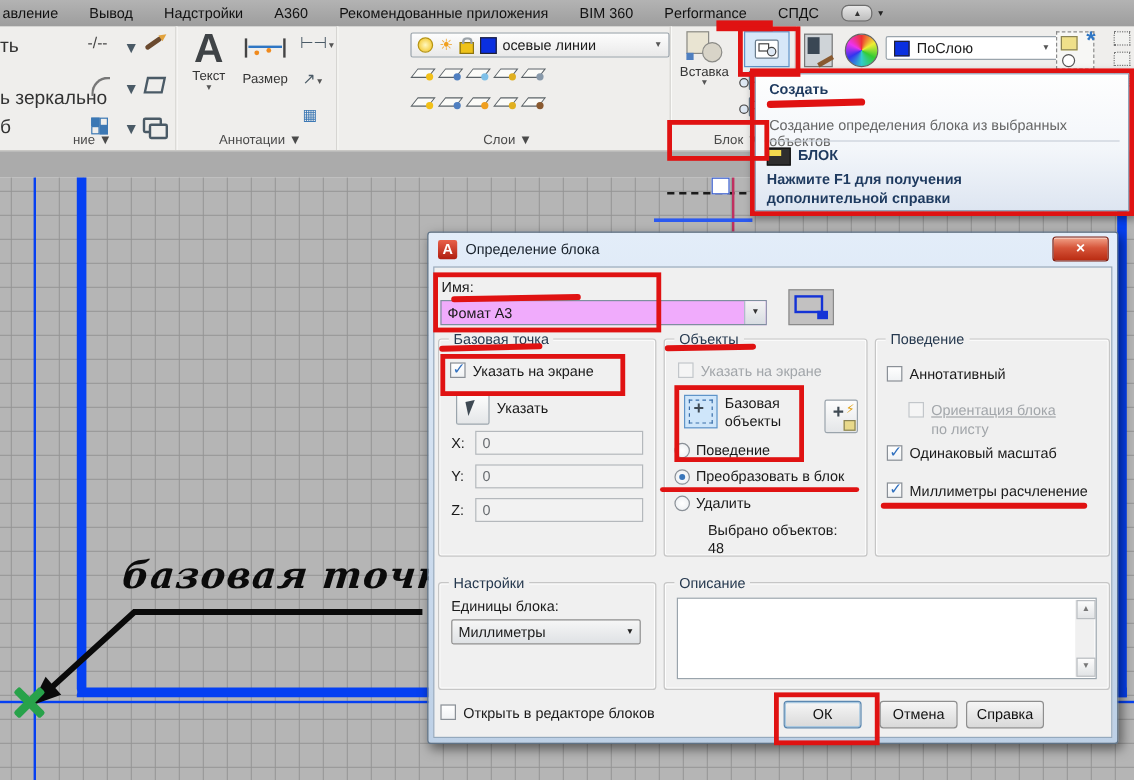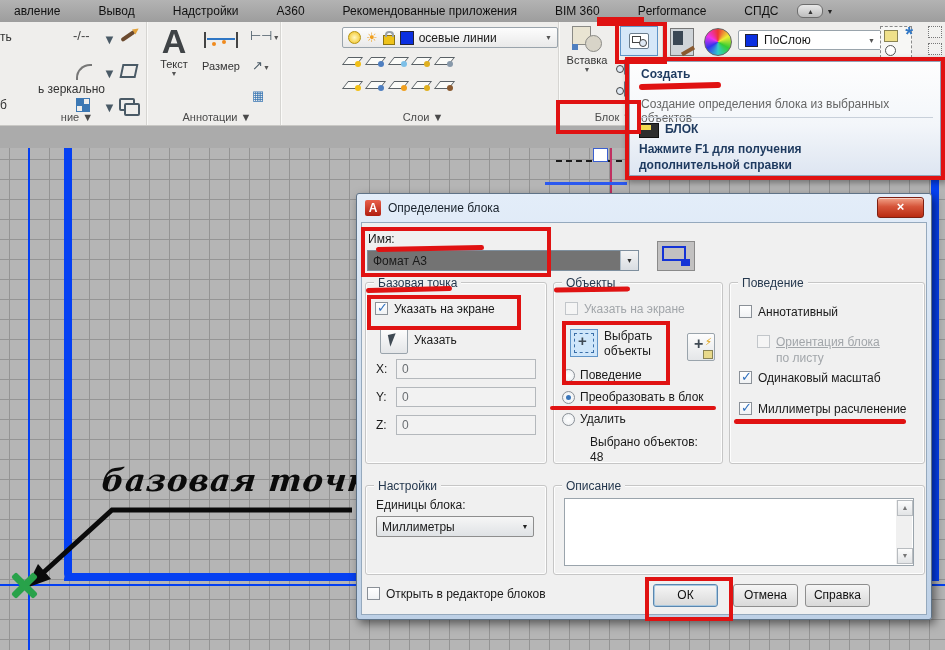--- a/index.html
+++ b/index.html
@@ -4,35 +4,35 @@
 <style>
   html,body{margin:0;padding:0;}
   body{width:945px;height:650px;position:relative;overflow:hidden;
        font-family:"Liberation Sans","DejaVu Sans",sans-serif;font-size:12px;color:#1a1a1a;
        background:#b4b4b4;}
   .abs{position:absolute;}
 
   
   #menubar{left:0;top:0;width:945px;height:22px;background:linear-gradient(#b3b3b3,#9d9d9d);
            display:flex;align-items:center;}
-  #menubar .tab{padding:0 13px;color:#111;white-space:nowrap;margin-left:12px;}
+  #menubar .tab{padding:0 13px;color:#111;white-space:nowrap;}
   #menubar .tab:first-child{padding-left:2px;}
   .collapse-pill{width:24px;height:12px;border:1px solid #6d6d6d;border-radius:6px;
                  background:linear-gradient(#e8e8e8,#bdbdbd);display:flex;align-items:center;justify-content:center;
                  font-size:7px;color:#333;margin-left:6px;}
   .collapse-caret{font-size:7px;color:#222;margin-left:3px;}
 
   
   #ribbon{left:0;top:22px;width:945px;height:103px;background:#efeeec;border-bottom:1px solid #c9c8c5;}
   .panel{position:absolute;top:0;height:103px;border-right:1px solid #d6d5d2;box-shadow:1px 0 0 #fafaf8;}
   .panel-label{position:absolute;left:0;right:0;bottom:2px;text-align:center;font-size:11px;color:#4a4a4a;margin-left:8px;}
   .big-btn{position:absolute;text-align:center;font-size:11px;color:#333;}
   .dd{font-size:7px;color:#555;}
   
-  .trunc{position:absolute;left:0;font-size:12px;color:#333;white-space:nowrap;text-align:center;}
+  .trunc{position:absolute;left:0;font-size:16px;color:#333;white-space:nowrap;text-align:center;}
   .mini{position:absolute;font-size:13px;color:#4a5a66;}
   .qcircle{position:absolute;width:14px;height:14px;border-top:2px solid #777;border-left:2px solid #777;border-top-left-radius:14px;}
   .grid4{position:absolute;width:14px;height:14px;}
   .grid4 i{position:absolute;width:5px;height:5px;border:1px solid #3c78b4;}
   .grid4 i.f{background:#3c78b4;}
   .pencil{position:absolute;width:16px;height:4px;background:#6b4a2f;transform:rotate(-35deg);border-radius:2px;}
   .pencil::after{content:"";position:absolute;right:-5px;top:-1px;border-left:6px solid #e2a23c;border-top:3px solid transparent;border-bottom:3px solid transparent;}
   .cube{position:absolute;width:12px;height:10px;border:2px solid #4a5a66;transform:skewX(-12deg);}
   .offset2{position:absolute;width:12px;height:9px;border:2px solid #4a5a66;border-radius:2px;}
   .offset2::after{content:"";position:absolute;left:3px;top:3px;width:12px;height:9px;border:2px solid #4a5a66;border-radius:2px;background:#efeeec;}
@@ -119,21 +119,21 @@
   .appico{position:absolute;left:8px;top:6px;width:16px;height:16px;border-radius:2px;
           background:linear-gradient(#e8604a,#b01e10);color:#fff;font-weight:bold;font-size:12px;
           text-align:center;line-height:16px;}
   .dlg-title{position:absolute;left:31px;top:7px;color:#17202a;}
   .closebtn{position:absolute;right:7px;top:3px;width:45px;height:19px;border:1px solid #7e2012;border-radius:3px;
             background:linear-gradient(#f2a389,#d6553a 45%,#b92b12);color:#fff;text-align:center;
             font-weight:bold;font-size:13px;line-height:18px;box-shadow:inset 0 1px 0 rgba(255,255,255,.5);}
   #dlg-body{position:absolute;left:4px;top:28px;right:4px;bottom:4px;background:#f0f0f0;border:1px solid #95a9bd;}
 
   .lbl{position:absolute;color:#1a1a1a;}
-  .combo{position:absolute;background:#737373;border:1px solid #7e8f9e;display:flex;align-items:center;box-sizing:border-box;}
+  .combo{position:absolute;background:#f0abfc;border:1px solid #7e8f9e;display:flex;align-items:center;box-sizing:border-box;}
   .combo .val{flex:1;padding-left:5px;}
   .combo .arrow{width:17px;align-self:stretch;border-left:1px solid #aebdc9;background:linear-gradient(#f4f4f4,#d8dde2);
                 display:flex;align-items:center;justify-content:center;font-size:7px;color:#333;}
   .preview{position:absolute;left:295px;top:18px;width:36px;height:28px;background:#c2c1c1;border:1px solid #8a8a8a;}
   .preview::before{content:"";position:absolute;left:4px;top:4px;right:8px;bottom:9px;border:2px solid #1433d6;}
   .preview::after{content:"";position:absolute;right:4px;bottom:4px;width:9px;height:7px;background:#1433d6;}
 
   .group{position:absolute;border:1px solid #c6c6c6;border-radius:3px;box-shadow:inset 0 0 0 1px #fdfdfd;}
   .gtitle{position:absolute;left:8px;top:-7px;background:#f0f0f0;padding:0 4px;color:#25384e;}
 
@@ -200,21 +200,21 @@
   <span class="tab">Performance</span>
   <span class="tab">СПДС</span>
   <span class="collapse-pill">▲</span>
   <span class="collapse-caret">▼</span>
 </div>
 
 <div id="ribbon" class="abs">
 
   <div class="panel" style="left:0;width:146px;">
     <span class="trunc" style="top:8px;">ть</span>
-    <span class="trunc" style="top:60px;margin-left:38px;">ь зеркально</span>
+    <span class="trunc" style="top:52px;">ь зеркально</span>
     <span class="trunc" style="top:76px;">б</span>
     <span class="mini" style="left:73px;top:6px;color:#444;">-/--</span>
       <span class="mini dd" style="left:103px;top:10px;">▼</span>
     <div class="qcircle" style="left:76px;top:42px;"></div>
       <span class="mini dd" style="left:103px;top:44px;">▼</span>
     <div class="grid4" style="left:76px;top:76px;">
       <i class="f" style="left:0;top:0;"></i>
         <i style="right:0;top:0;"></i>
         <i style="left:0;bottom:0;"></i>
         <i class="f" style="right:0;bottom:0;"></i>
@@ -390,21 +390,21 @@
       <div class="field" style="left:30px;top:132px;width:140px;">0</div>
     </div>
 
     <div class="group" style="left:191px;top:59px;width:168px;height:180px;">
       <span class="gtitle">Объекты</span>
       <div class="scrib" style="left:0px;top:4px;width:76px;height:5px;transform:rotate(-1deg);"></div>
       <span class="cb dis" style="left:11px;top:19px;"></span>
       <span class="lbl dislbl" style="left:30px;top:19px;">Указать на экране</span>
       <div class="redbox" style="left:8px;top:38px;width:100px;height:56px;"></div>
       <div class="selbtn" style="left:16px;top:46px;"></div>
-      <span class="lbl" style="left:50px;top:46px;">Выбрать</span>
+      <span class="lbl" style="left:50px;top:46px;">Базовая</span>
       <span class="lbl" style="left:50px;top:61px;">объекты</span>
       <div class="qselbtn" style="left:133px;top:50px;">
           <span class="z">⚡</span>
           <span class="g"></span>
         </div>
       <span class="rb" style="left:8px;top:86px;"></span>
       <span class="lbl" style="left:26px;top:85px;">Поведение</span>
       <span class="rb on" style="left:8px;top:108px;"></span>
       <span class="lbl" style="left:26px;top:107px;">Преобразовать в блок</span>
       <div class="scrib" style="left:-4px;top:123px;width:166px;height:4px;"></div>

